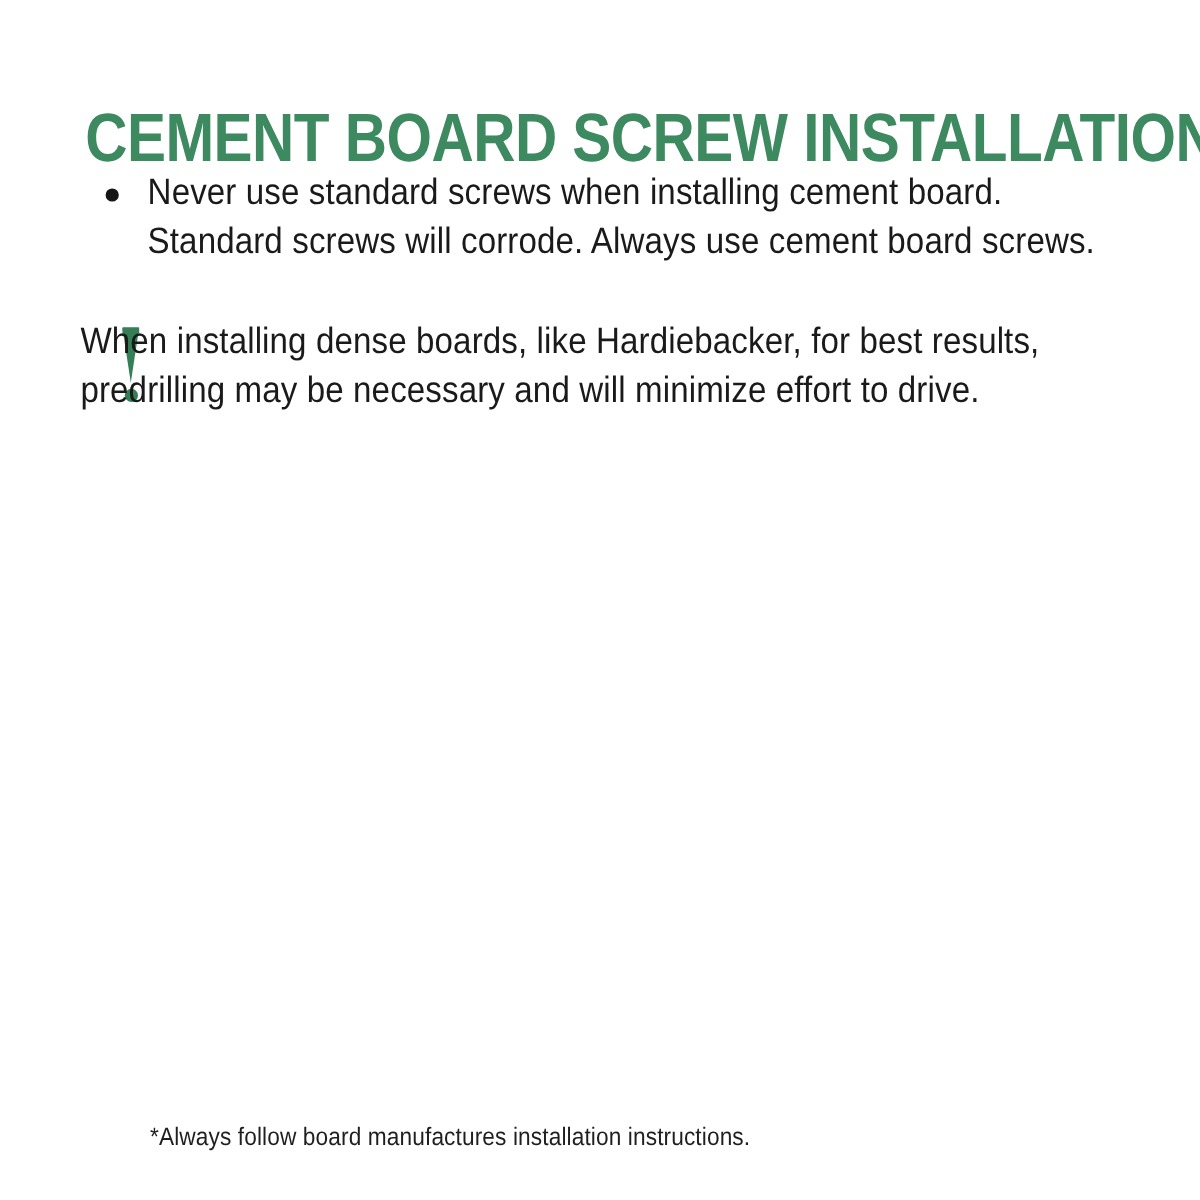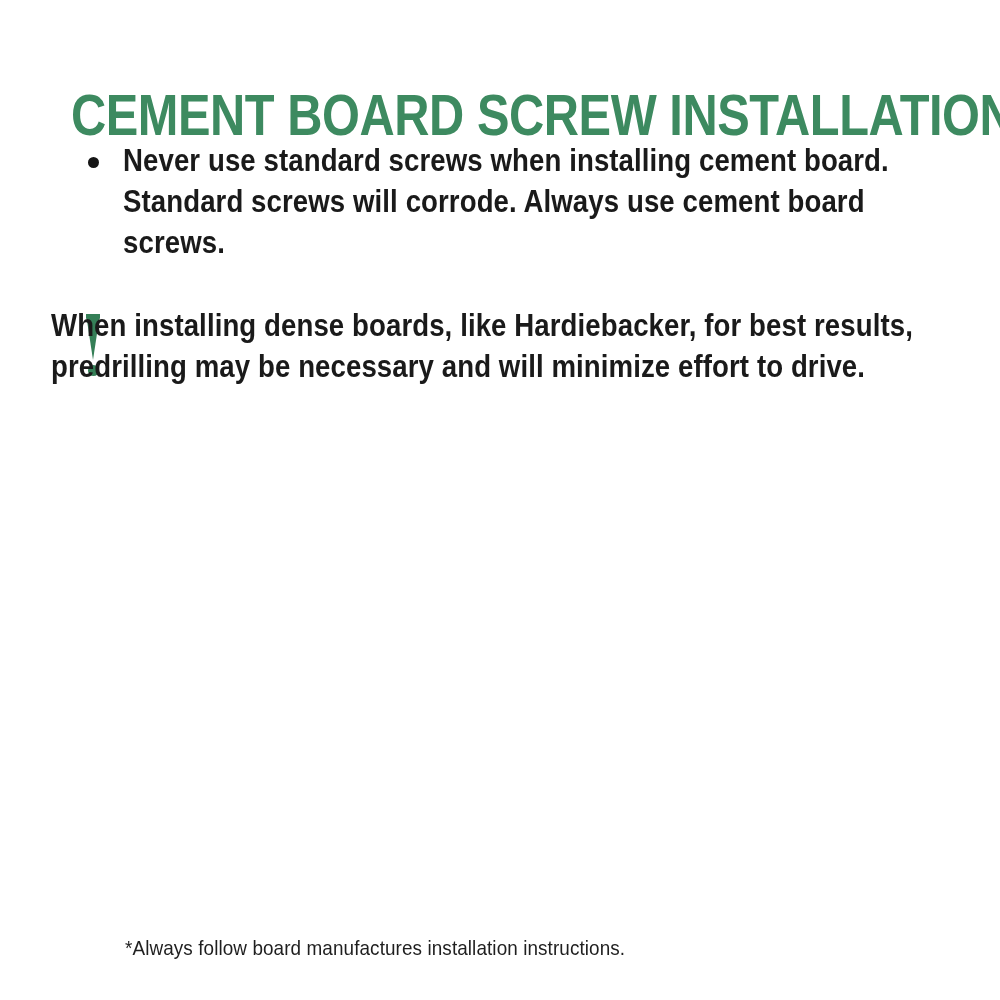--- a/index.html
+++ b/index.html
@@ -40,21 +40,20 @@
     transform: scaleX(0.855);
     transform-origin: left center;
   }
 
   
   .tips {
     position: absolute;
     left: 0;
     top: 140px;
     width: 1000px;
-    font-weight: bold;
   }
 
   .tip {
     position: relative;
     margin: 0 0 42px 0;
     padding: 0 70px 0 123px;
     min-height: 20px;
   }
 
   .tip-bullet {
@@ -75,21 +74,21 @@
     line-height: 41px;
     letter-spacing: 0.1px;
     transform: scaleX(0.905);
     transform-origin: left top;
     width: 110.5%;
   }
 
   
   .callout {
     position: relative;
-    margin: 0;
+    margin: 16px;
     padding: 0 70px 0 51px;
   }
 
   .callout-icon {
     position: absolute;
     left: 84px;
     top: 9px;
     width: 18px;
     height: 62px;
   }

